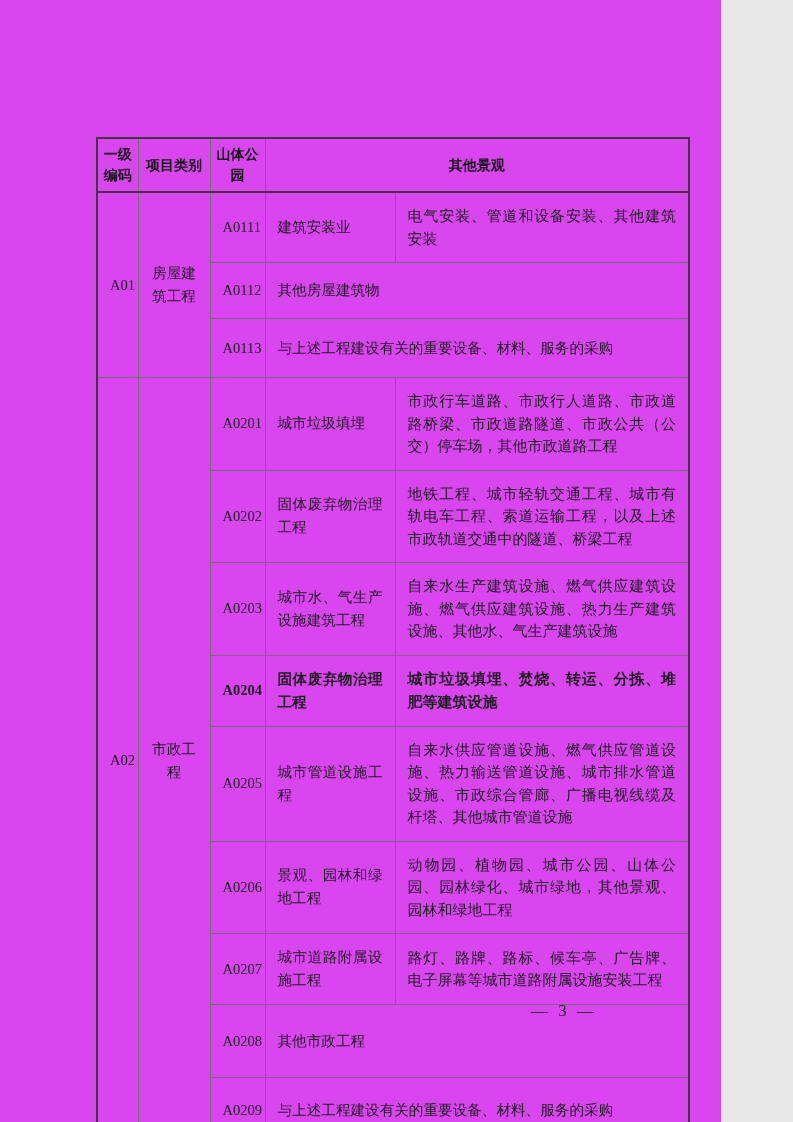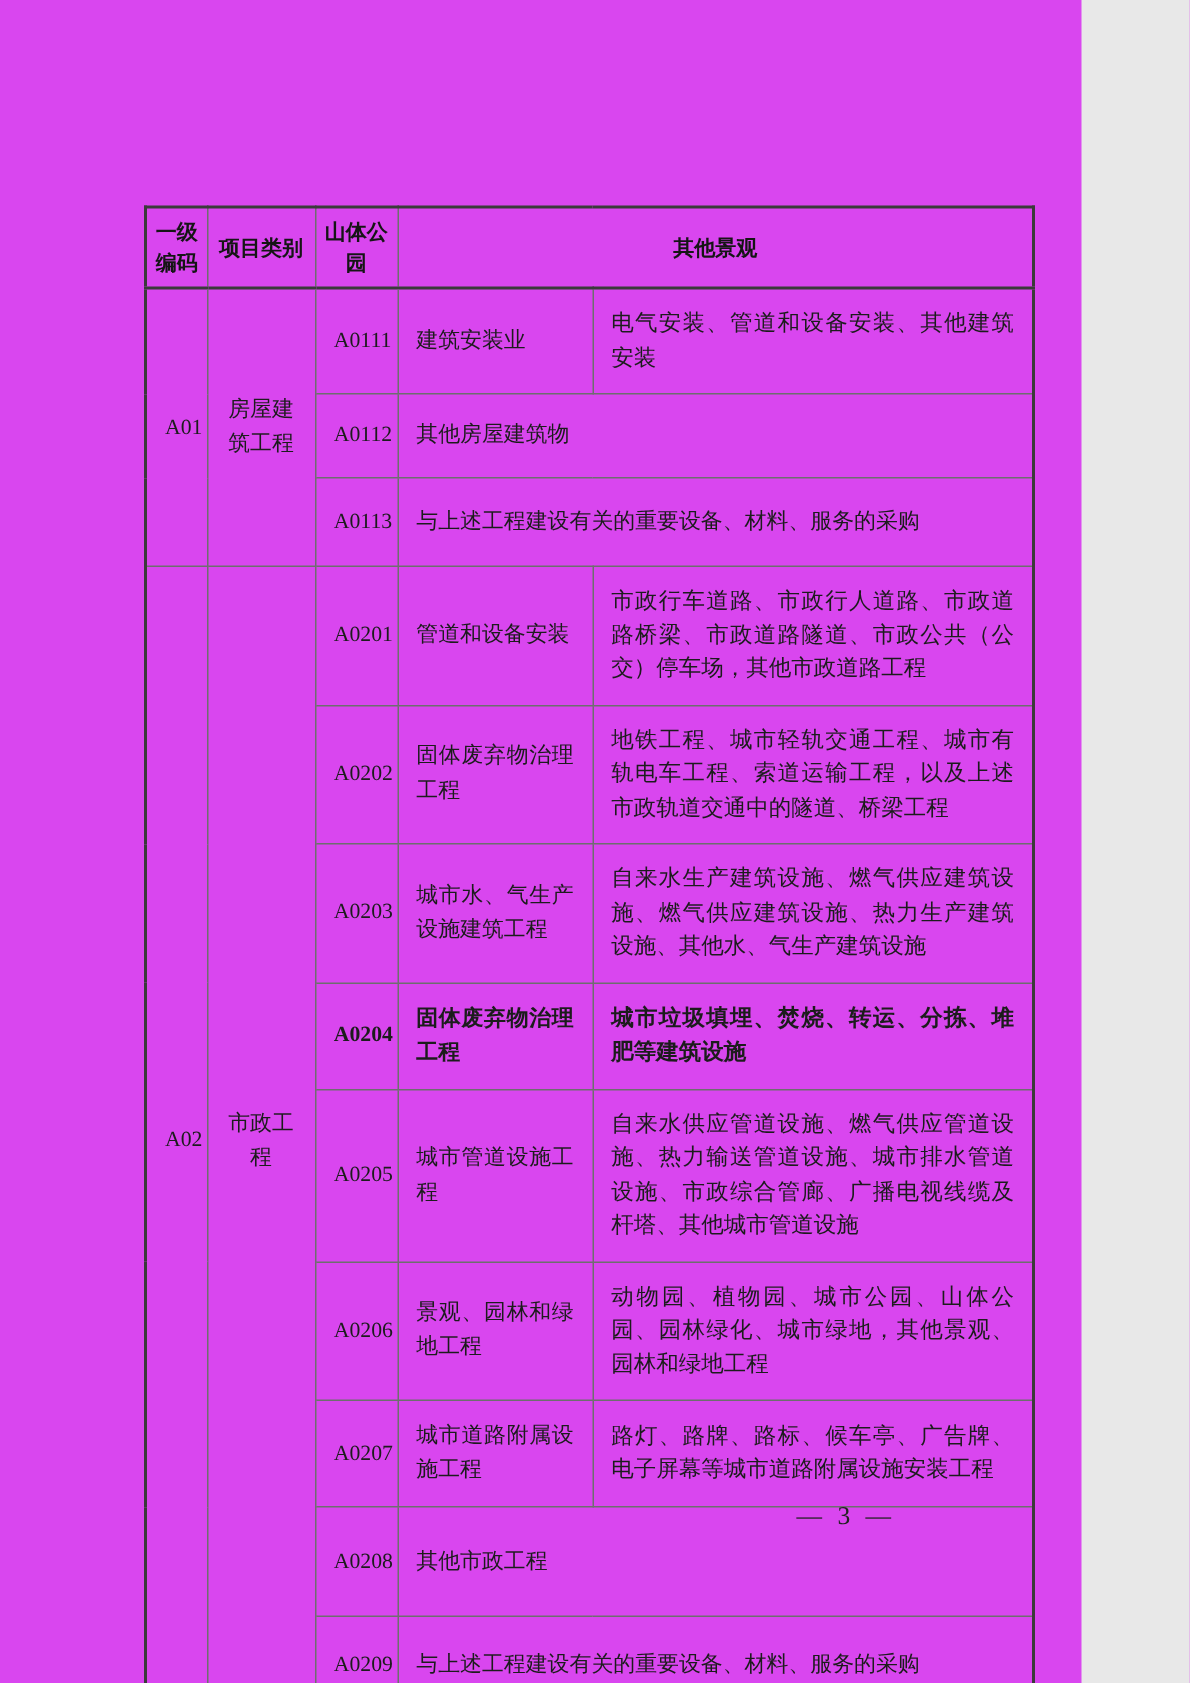--- a/index.html
+++ b/index.html
@@ -110,21 +110,21 @@
           <td class="cell-name cell-fullspan" colspan="2">其他房屋建筑物</td>
         </tr>
         <tr style="height: 59px;">
           <td class="cell-code">A0113</td>
           <td class="cell-name cell-fullspan" colspan="2">与上述工程建设有关的重要设备、材料、服务的采购</td>
         </tr>
         <tr style="height: 70px;">
           <td class="cell-seccode" rowspan="9">A02</td>
           <td class="cell-category" rowspan="9">市政工程</td>
           <td class="cell-code">A0201</td>
-          <td class="cell-name">管道和设备安装</td>
+          <td class="cell-name">城市垃圾填埋</td>
           <td class="cell-content">市政行车道路、市政行人道路、市政道路桥梁、市政道路隧道、市政公共（公交）停车场，其他市政道路工程</td>
         </tr>
         <tr style="height: 69px;">
           <td class="cell-code">A0202</td>
           <td class="cell-name">固体废弃物治理工程</td>
           <td class="cell-content">地铁工程、城市轻轨交通工程、城市有轨电车工程、索道运输工程，以及上述市政轨道交通中的隧道、桥梁工程</td>
         </tr>
         <tr style="height: 66px;">
           <td class="cell-code">A0203</td>
           <td class="cell-name">城市水、气生产设施建筑工程</td>

